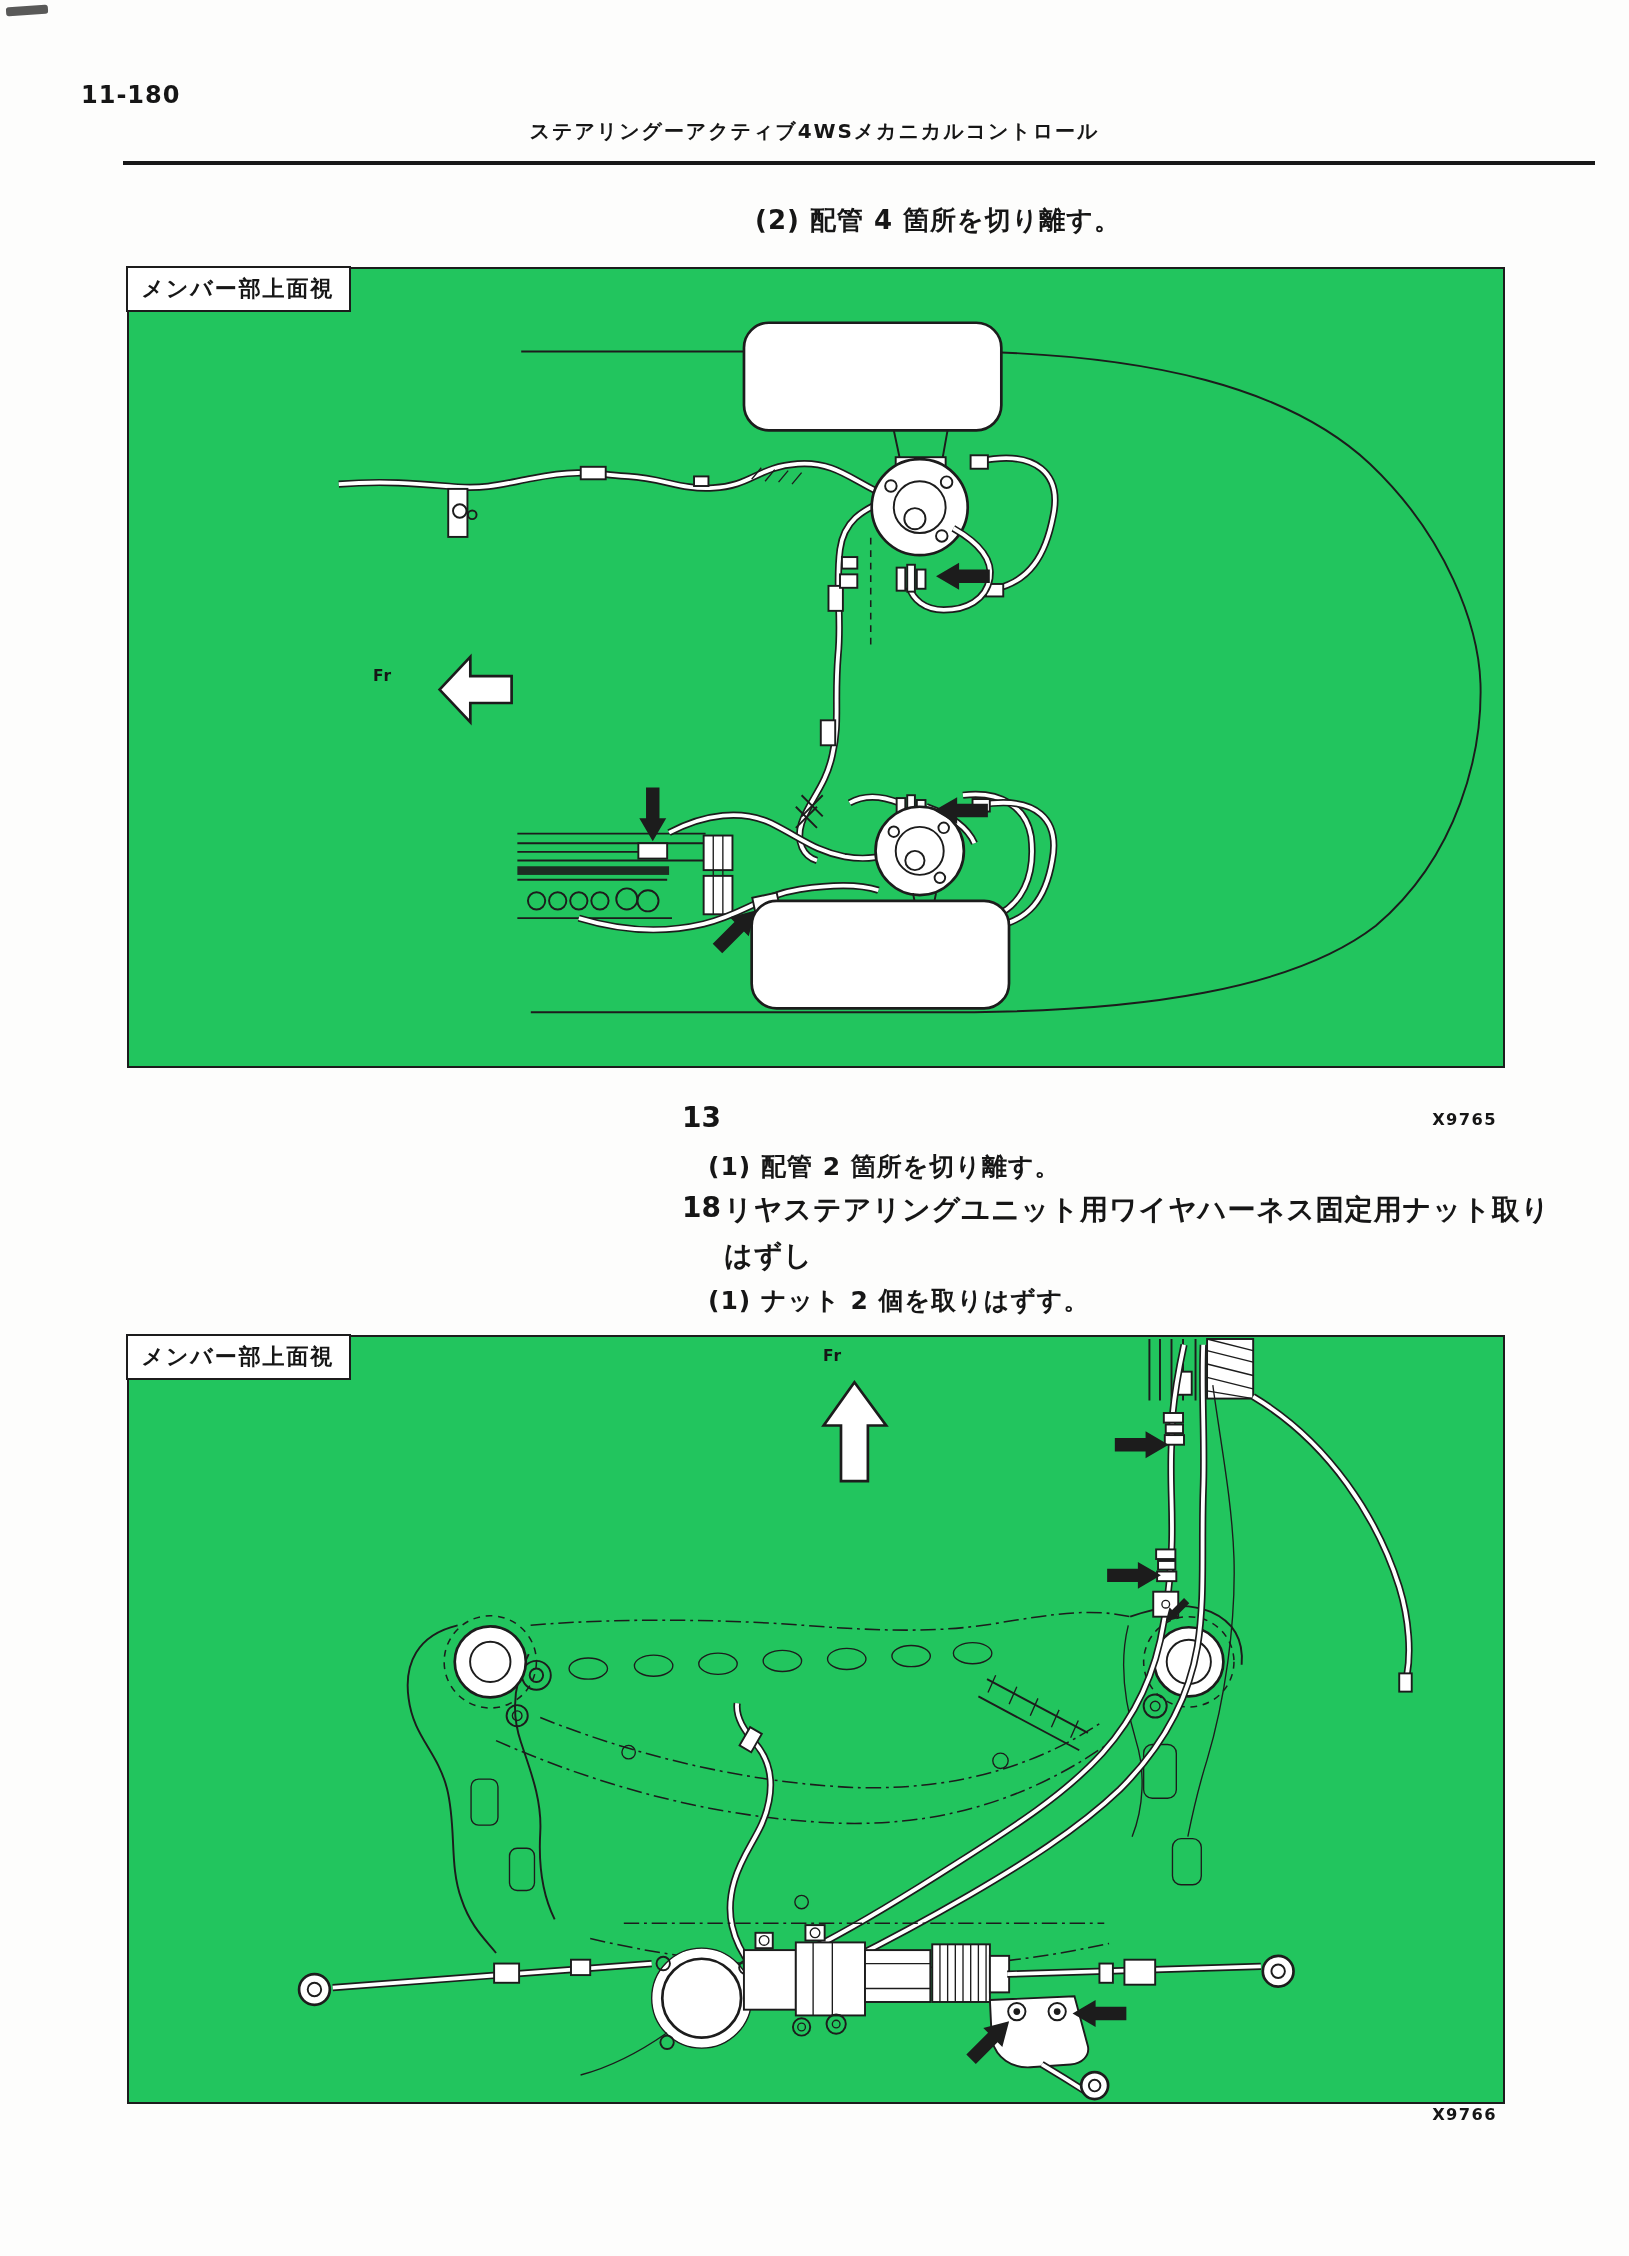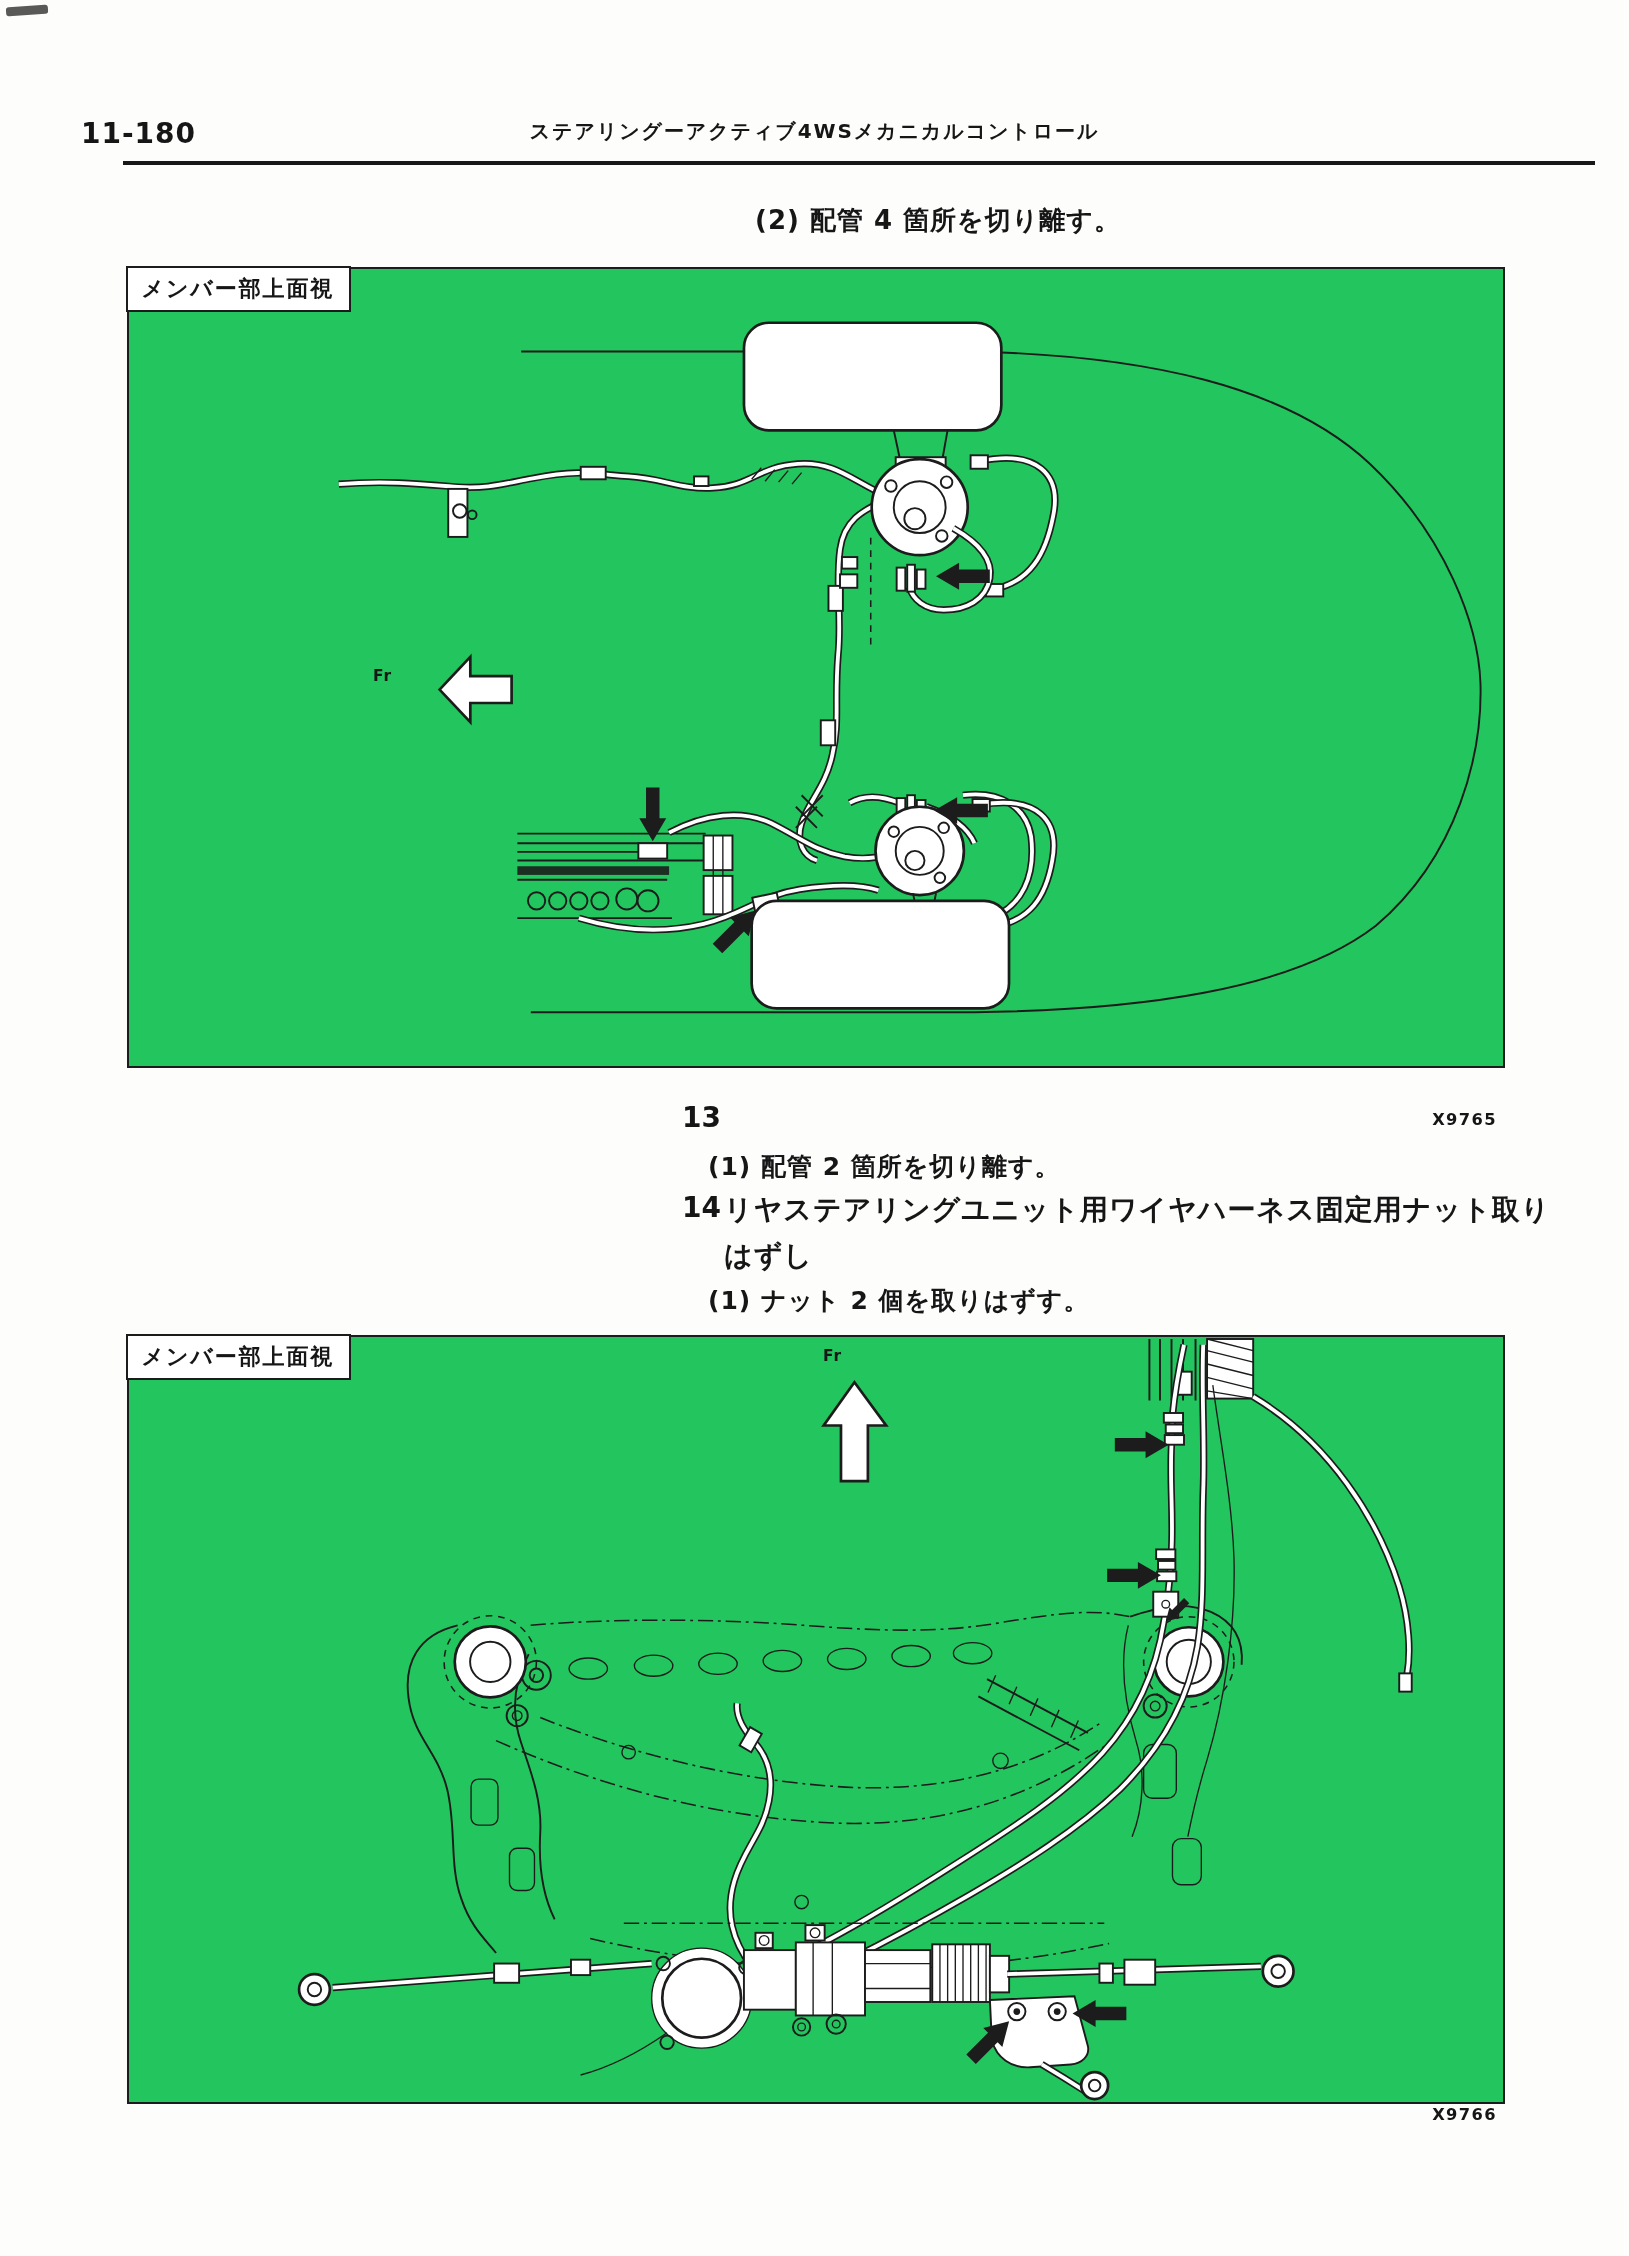--- a/index.html
+++ b/index.html
@@ -6,21 +6,21 @@
   .page{position:relative;width:1629px;height:2257px;background:#fdfdfc;
         font-family:"DejaVu Sans","Liberation Sans",sans-serif;color:#161616;overflow:hidden;}
   .fig{position:absolute;border:2.9px solid #1c1c1c;background:#22c55e;}
   .fig svg{position:absolute;left:0;top:0;width:100%;height:100%;}
   .viewlabel{position:absolute;left:-2.9px;top:-2.9px;border:2.9px solid #1c1c1c;background:#fff;
              font-size:22px;font-weight:bold;letter-spacing:1.9px;line-height:42px;height:42px;
              padding:0 14.4px 0 13.4px;white-space:nowrap;}
   .figcode{position:absolute;font-size:16.3px;font-weight:bold;letter-spacing:1.4px;
            width:288px;text-align:right;}
   .frlabel{position:absolute;font-size:15.4px;font-weight:bold;letter-spacing:1px;}
-  .pgnum{position:absolute;left:81px;top:81px;font-size:28px;font-weight:bold;letter-spacing:1px;margin-top:36px;}
+  .pgnum{position:absolute;left:81px;top:81px;font-size:24px;font-weight:bold;letter-spacing:1px;}
   .htitle{position:absolute;left:0;right:0;top:118px;text-align:center;font-size:20px;
           font-weight:bold;letter-spacing:1.9px;}
   .hrule{position:absolute;left:123px;top:161px;width:1472px;height:3.8px;background:#181818;}
   .step2{position:absolute;left:755px;top:203px;font-size:26px;font-weight:bold;letter-spacing:1px;}
   .procnum{position:absolute;font-size:28px;font-weight:bold;}
   .proctitle{position:absolute;font-size:28px;font-weight:bold;letter-spacing:1px;white-space:nowrap;}
   .procsub{position:absolute;font-size:25px;font-weight:bold;letter-spacing:1px;white-space:nowrap;}
   
   .ln{fill:none;stroke:#1c1c1c;stroke-width:2;}
   .ln2{fill:none;stroke:#1c1c1c;stroke-width:2.8;}
@@ -180,21 +180,21 @@
         <path class="ln2 wf" d="M323,438 L355,404 L355,424 L398,424 L398,452 L355,452 L355,472 Z"></path>
       </g>
     </svg>
     <div class="viewlabel">メンバー部上面視</div>
     <div class="frlabel" style="left:244px;top:398px;">Fr</div>
   </div>
   <div class="figcode" style="left:1209px;top:1110px;">X9765</div>
 
   <div class="procnum" style="left:682px;top:1101px;">13</div>
   <div class="procsub" style="left:708px;top:1150px;">(1)  配管 2 箇所を切り離す。</div>
-  <div class="procnum" style="left:682px;top:1191px;">14</div>
+  <div class="procnum" style="left:682px;top:1191px;">18</div>
   <div class="proctitle" style="left:724px;top:1191px;">リヤステアリングユニット用ワイヤハーネス固定用ナット取り</div>
   <div class="proctitle" style="left:724px;top:1237px;">はずし</div>
   <div class="procsub" style="left:708px;top:1284px;">(1)  ナット 2 個を取りはずす。</div>
 
   <div class="fig" style="left:127px;top:1335px;width:1374px;height:765px;">
     <svg viewBox="0 0 1430 796">
       <defs>
         <path id="q1" d="M1098,8 C1092,36 1088,60 1086,82 L1085,112 C1083,150 1087,186 1085,222 L1083,252 C1081,272 1080,283 1077,296 C1070,341 1051,391 1013,433 C974,476 919,511 864,546 C814,578 765,608 725,629 C700,642 683,651 668,657"></path>
         <path id="q2" d="M1118,8 C1116,60 1120,110 1118,160 C1116,222 1120,272 1112,322 C1102,382 1071,431 1031,471 C987,513 929,549 874,581 C829,607 786,630 748,649"></path>
         <path id="q3" d="M648,655 C628,628 620,600 630,566 C640,532 660,516 666,483 C671,457 664,437 652,423 C641,410 631,396 633,381"></path>

